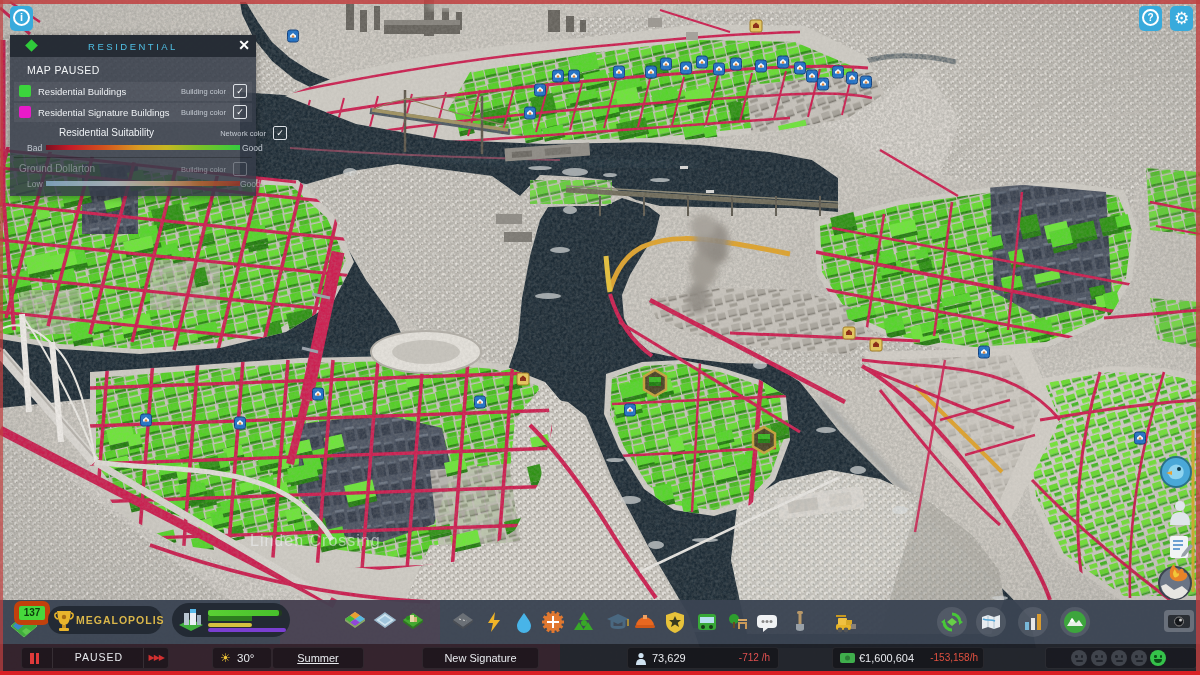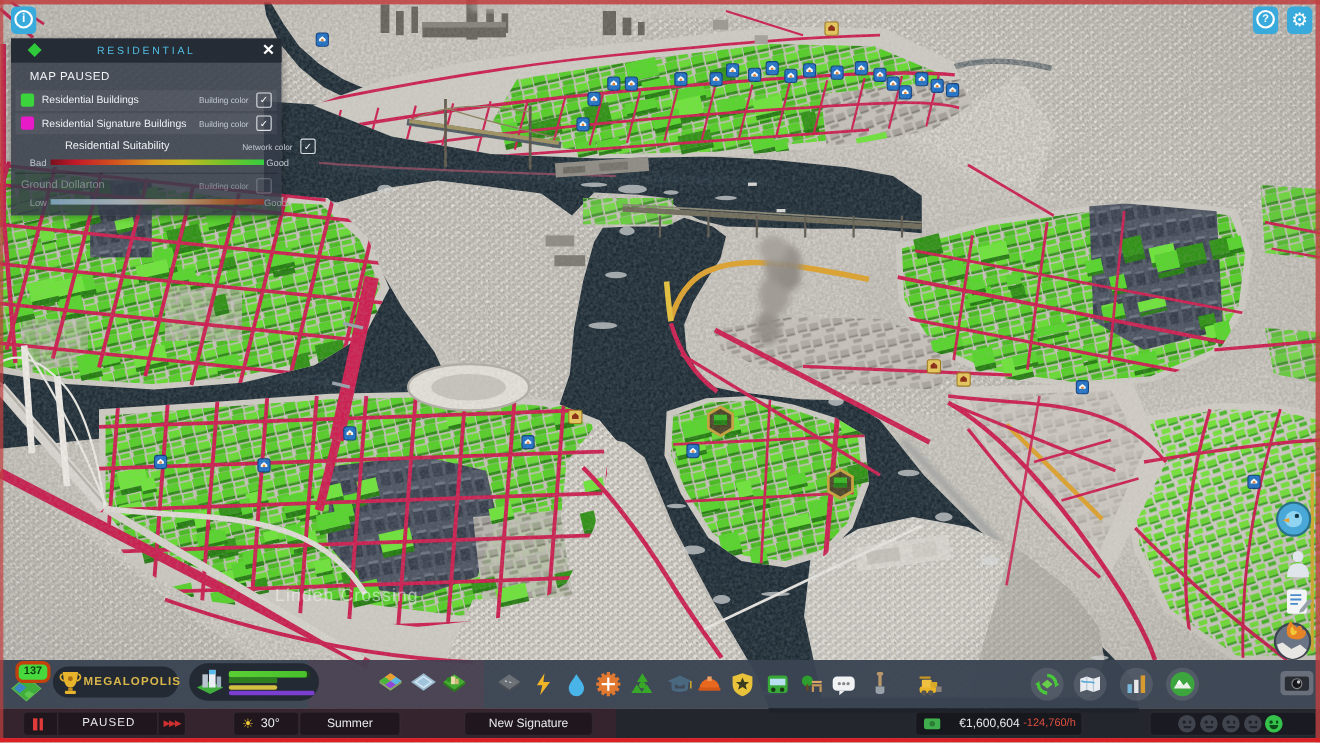--- a/index.html
+++ b/index.html
@@ -883,21 +883,21 @@
 <div class="abs" id="toolbar"></div>
 <div class="abs" style="left:280px;top:600px;width:160px;height:44px;background:rgba(160,40,70,0.12);"></div>
 <svg class="abs" style="left:6px;top:604px;" width="36" height="36">
 <g transform="translate(18,22)">
         <polygon points="0,-11 13,0 0,11 -13,0" fill="#3fae3c" stroke="#2c7c2a" stroke-width="1"></polygon>
 <polygon points="0,-11 13,0 0,11 -13,0" fill="none" stroke="#77d070" stroke-width="1" opacity="0.7"></polygon>
 <polygon points="-6,-5 0,-1 -6,4 -11,0" fill="#3a88c8"></polygon>
         <polygon points="2,2 7,5 2,9 -2,5" fill="#5ec84e"></polygon>
       </g>
     </svg>
-<div class="abs" style="left:14px;top:601px;width:26px;height:14px;background:#46d83c;border:3px solid #c2410c;border-radius:7px;color:#0c3c0c;font-size:10px;font-weight:bold;text-align:center;line-height:14px;">137</div>
+<div class="abs" style="left:14px;top:601px;width:26px;height:14px;background:#46d83c;border:5px solid #c2410c;border-radius:7px;color:#0c3c0c;font-size:10px;font-weight:bold;text-align:center;line-height:14px;">137</div>
 <div class="abs pill" style="left:48px;top:606px;width:114px;height:28px;"></div>
 <svg class="abs" style="left:53px;top:608px;" width="22" height="24">
       <path d="M4,3 L18,3 L17,10 C16,15 14,17 11,17 C8,17 6,15 5,10 Z" fill="#e8b42c"></path>
       <path d="M4,5 C1,5 1,10 5,11 M18,5 C21,5 21,10 17,11" stroke="#e8b42c" stroke-width="1.5" fill="none"></path>
       <rect x="9" y="17" width="4" height="3" fill="#c89020"></rect>
       <rect x="6" y="20" width="10" height="3" rx="1" fill="#e8b42c"></rect>
       <circle cx="11" cy="9" r="2.2" fill="#a86c14"></circle>
     </svg>
 <div class="abs" style="left:76px;top:614px;width:84px;color:#d9b64a;font-size:10.5px;font-weight:bold;letter-spacing:1px;">MEGALOPOLIS</div>
 <div class="abs pill" style="left:172px;top:603px;width:118px;height:34px;border-radius:17px;"></div>
@@ -1065,33 +1065,41 @@
       <div style="position:absolute;left:13.5px;top:4.5px;width:3.5px;height:11px;background:#e03a3a;"></div>
       <div style="position:absolute;left:30px;top:0;width:1px;height:100%;background:rgba(255,255,255,0.10);"></div>
       <div style="position:absolute;left:31px;top:3px;width:92px;text-align:center;letter-spacing:1px;font-size:10.5px;">PAUSED</div>
       <div style="position:absolute;right:24px;top:0;width:1px;height:100%;background:rgba(255,255,255,0.10);"></div>
       <div style="position:absolute;right:4px;top:5px;color:#d03030;font-size:8px;letter-spacing:-1px;">▶▶▶</div>
     </div>
 <div class="seg" style="left:212px;width:58px;">
       <span style="position:absolute;left:7px;top:3px;color:#f2c838;font-size:12px;">☀</span>
       <span style="position:absolute;left:24px;top:3.5px;font-size:11.5px;">30°</span>
     </div>
-<div class="seg" style="left:272px;width:90px;">
+<div class="seg" style="left:272px;width:90px;text-decoration:underline;">
       <div class="segc">Summer</div>
     </div>
 <div class="seg" style="left:422px;width:115px;">
       <div class="segc">New Signature</div>
+    </div>
+<div class="seg" style="left:627px;width:150px;">
+      <svg style="position:absolute;left:7px;top:4px;" width="12" height="13">
+        <circle cx="6" cy="3.5" r="2.6" fill="#cfe2f0"></circle>
+        <path d="M1,13 C1,8.5 3,7 6,7 C9,7 11,8.5 11,13 Z" fill="#cfe2f0"></path>
+      </svg>
+      <span style="position:absolute;left:24px;top:3.5px;">73,629</span>
+      <span style="position:absolute;right:8px;top:4px;color:#e05050;font-size:10px;">-712 /h</span>
     </div>
 <div class="seg" style="left:832px;width:150px;">
       <svg style="position:absolute;left:7px;top:5px;" width="15" height="11">
         <rect x="0" y="0" width="15" height="10" rx="2" fill="#3fae4c"></rect>
         <circle cx="7.5" cy="5" r="2.5" fill="#2c7c36"></circle>
       </svg>
-      <span style="position:absolute;left:26px;top:3.5px;margin-left:13px;">€1,600,604</span>
-      <span style="position:absolute;right:5px;top:4px;color:#e05040;font-size:10px;">-124,760/h</span>
+      <span style="position:absolute;left:26px;top:3.5px;">€1,600,604</span>
+      <span style="position:absolute;right:5px;top:4px;color:#e05040;font-size:10px;">-153,158/h</span>
     </div>
 <div class="seg" style="left:1045px;width:150px;background:rgba(12,10,14,0.35);">
       <div class="face" style="left:25px;">
         <div style="position:absolute;left:4px;top:5px;width:2.5px;height:2.5px;border-radius:50%;background:#20232a;"></div>
         <div style="position:absolute;left:9.5px;top:5px;width:2.5px;height:2.5px;border-radius:50%;background:#20232a;"></div>
         <div style="position:absolute;left:4.5px;top:10px;width:7px;height:2px;border-radius:1px;background:#20232a;"></div>
       </div>
       <div class="face" style="left:45px;">
         <div style="position:absolute;left:4px;top:5px;width:2.5px;height:2.5px;border-radius:50%;background:#20232a;"></div>
         <div style="position:absolute;left:9.5px;top:5px;width:2.5px;height:2.5px;border-radius:50%;background:#20232a;"></div>

